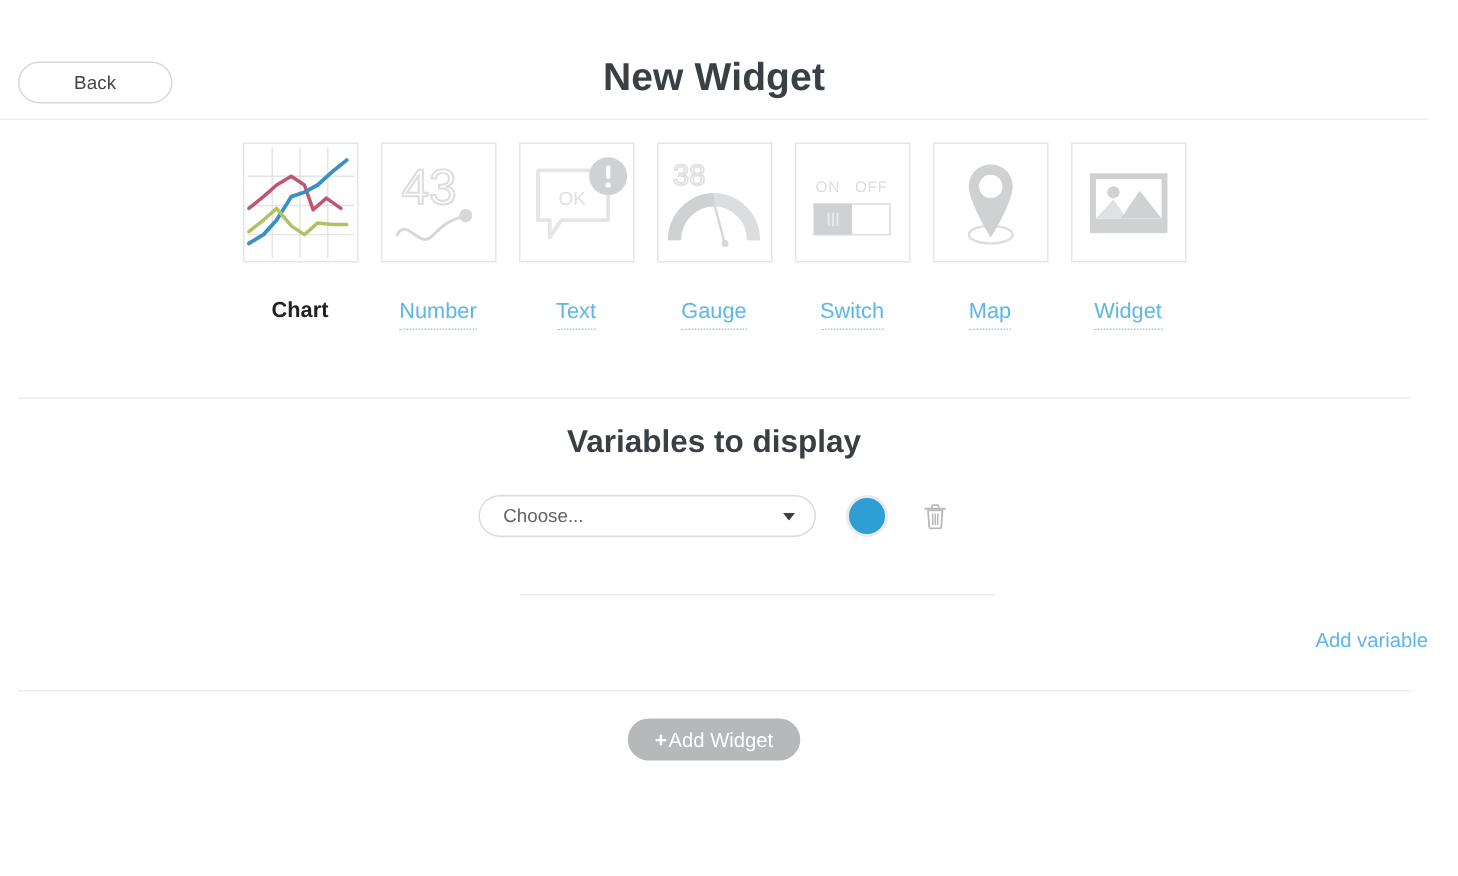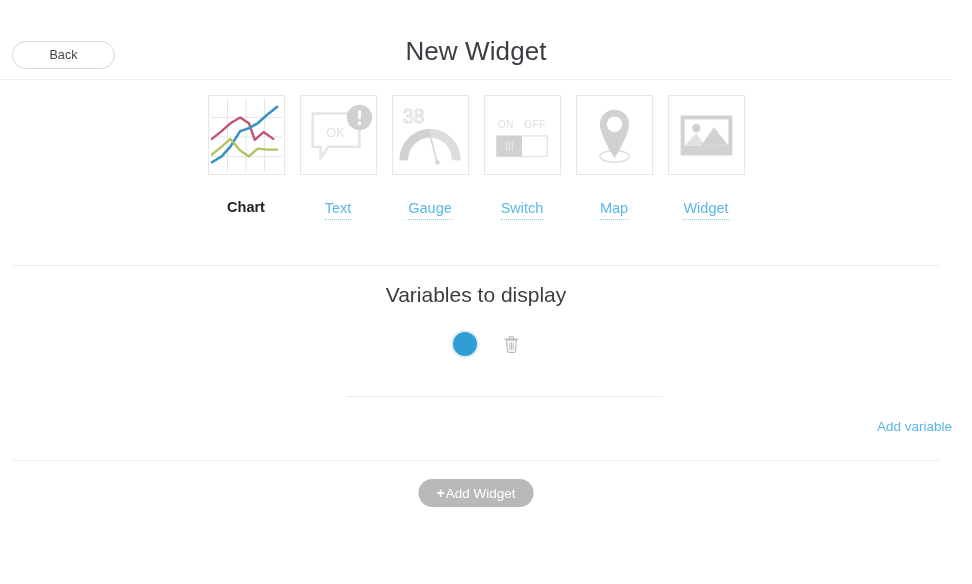--- a/index.html
+++ b/index.html
@@ -31,21 +31,21 @@
     font-family: "Liberation Sans", sans-serif;
     cursor: pointer;
     display: flex; align-items: center; justify-content: center;
     letter-spacing: .1px;
   }
   .page-title {
     position: absolute;
     left: 0; right: 0; top: 36px;
     text-align: center;
     font-size: 26px;
-    font-weight: 400;
+    font-weight: 700;
     color: #3a3f44;
     letter-spacing: .1px;
   }
 
   
   .type-row {
     position: absolute;
     top: 95px; left: 0; right: 0;
     display: flex;
     justify-content: center;
@@ -92,21 +92,21 @@
   }
   .divider.d1 { top: 265px; }
   .divider.d2 { top: 460px; }
 
   
   .section-title {
     position: absolute;
     top: 283px; left: 0; right: 0;
     text-align: center;
     font-size: 21px;
-    font-weight: 400;
+    font-weight: 700;
     color: #3a3f44;
   }
   .var-row {
     position: absolute;
     top: 330px; left: 0; right: 0;
     display: flex;
     justify-content: center;
     align-items: center;
   }
   .var-select {
@@ -211,20 +211,30 @@
             <line x1="2" y1="62" x2="75" y2="62"></line>
           </g>
           <polyline points="3,44 13,36 22,28 32,22 41,28 47,45 56,37 66,44" fill="none" stroke="#c0556f" stroke-width="2.4" stroke-linejoin="round" stroke-linecap="round"></polyline>
           <polyline points="3,68 13,62 22,52 32,36 41,33 50,28 60,19 70,11" fill="none" stroke="#3b8fc4" stroke-width="2.6" stroke-linejoin="round" stroke-linecap="round"></polyline>
           <polyline points="3,60 13,52 22,44 32,56 41,62 50,54 60,55 70,55" fill="none" stroke="#b0c264" stroke-width="2.4" stroke-linejoin="round" stroke-linecap="round"></polyline>
         </svg>
       </div>
       <div class="type-label">Chart</div>
     </div>
 
+    <div class="type-item">
+      <div class="type-thumb">
+        <svg width="77" height="80" viewBox="0 0 77 80">
+          <text x="13" y="41" font-family="Liberation Sans, sans-serif" font-size="34" fill="none" stroke="#dddede" stroke-width="1.4">43</text>
+          <path d="M10,62 C17,50 25,72 34,63 C42,55 46,52 54,50" fill="none" stroke="#d6d7d8" stroke-width="2" stroke-linecap="round"></path>
+          <circle cx="57" cy="49" r="4.5" fill="#d6d7d8"></circle>
+        </svg>
+      </div>
+      <div class="type-label">Number</div>
+    </div>
 
     <div class="type-item">
       <div class="type-thumb">
         <svg width="77" height="80" viewBox="0 0 77 80">
           <path d="M12,18 H60 V52 H28 L20,64 L20,52 H12 Z" fill="none" stroke="#e4e5e6" stroke-width="2.6" stroke-linejoin="round"></path>
           <text x="26" y="42" font-family="Liberation Sans, sans-serif" font-size="13" fill="#e0e1e2">OK</text>
           <circle cx="60" cy="22" r="13" fill="#cfd1d2"></circle>
           <rect x="58.6" y="14.5" width="2.9" height="9.5" rx="1.4" fill="#fff"></rect>
           <circle cx="60" cy="28" r="1.8" fill="#fff"></circle>
         </svg>
@@ -287,20 +297,24 @@
       <div class="type-label">Widget</div>
     </div>
 
   </div>
 
   <div class="divider d1"></div>
 
   <div class="section-title">Variables to display</div>
 
   <div class="var-row">
+    <div class="var-select">
+      <span>Choose...</span>
+      <span class="caret"></span>
+    </div>
     <div class="color-swatch"></div>
     <div class="trash-btn">
       <svg width="15" height="17" viewBox="0 0 15 17">
         <path d="M1,3.2 H14" stroke="#b7b9bb" stroke-width="1.3" stroke-linecap="round"></path>
         <path d="M5.3,3 V1.6 C5.3,1.1 5.7,0.8 6.2,0.8 H8.8 C9.3,0.8 9.7,1.1 9.7,1.6 V3" fill="none" stroke="#b7b9bb" stroke-width="1.2"></path>
         <path d="M2.7,4.2 H12.3 L11.5,15.3 C11.45,15.9 11,16.3 10.4,16.3 H4.6 C4,16.3 3.55,15.9 3.5,15.3 Z" fill="none" stroke="#b7b9bb" stroke-width="1.2"></path>
         <g stroke="#b7b9bb" stroke-width="1">
           <line x1="5.7" y1="6.4" x2="5.9" y2="14"></line>
           <line x1="7.5" y1="6.4" x2="7.5" y2="14"></line>
           <line x1="9.3" y1="6.4" x2="9.1" y2="14"></line>

